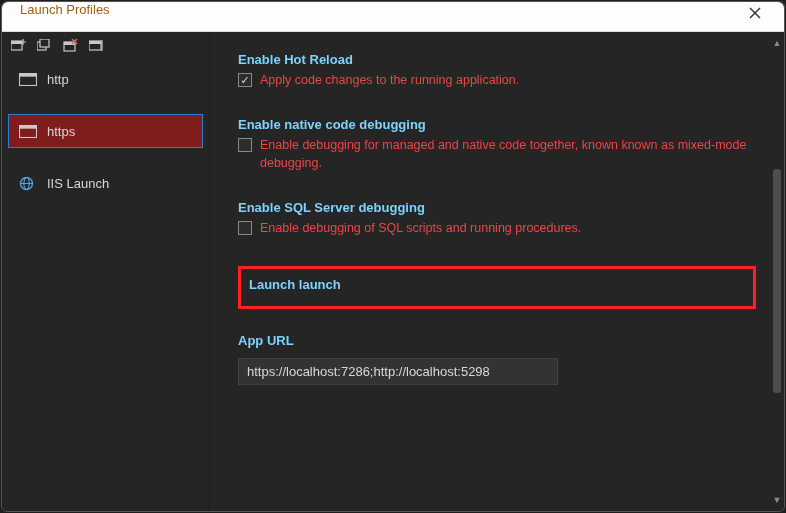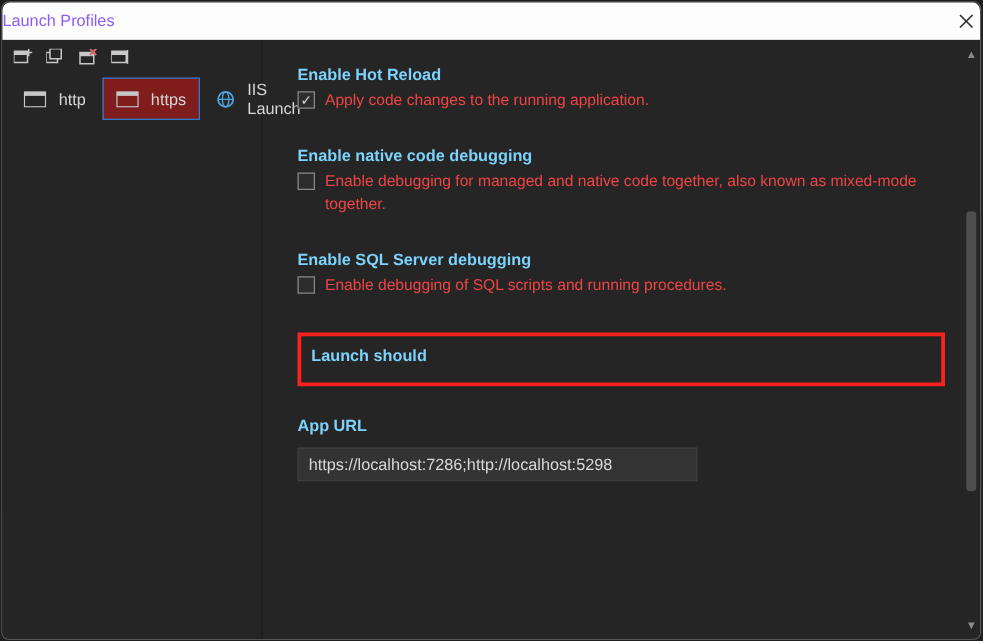--- a/index.html
+++ b/index.html
@@ -19,24 +19,24 @@
     border-radius: 6px;
     background: #1f1f1f;
     display: flex;
     flex-direction: column;
     margin: 1px;
     position: relative;
   }
   .titlebar {
     height: 30px;
     background: #fdfdfd;
-    color: #8b5cf6;
-    display: flex;
-    align-items: center;
-    padding: 0 0;
+    color: #a16207;
+    display: flex;
+    align-items: flex-start;
+    padding: 0 18px;
     border-radius: 6px 6px 0 0;
     font-size: 13px;
     justify-content: space-between;
     border-bottom: 1px solid #ddd;
   }
   .titlebar .title { font-weight: 400; }
   .close-btn {
     width: 22px; height: 22px; display:flex; align-items:center; justify-content:center;
     cursor: pointer; font-size: 14px; color:#333;
   }
@@ -57,21 +57,21 @@
   }
   .toolbar {
     height: 26px;
     display: flex;
     align-items: center;
     gap: 10px;
     padding: 0 8px;
     color: #b0b0b0;
   }
   .tool-icon { width:16px; height:16px; display:flex; align-items:center; justify-content:center; cursor:pointer; }
-  .profile-list { padding: 4px 6px; display:flex; flex-direction:row; gap:2px;justify-content:space-between; }
+  .profile-list { padding: 4px 6px; display:flex; flex-direction:column; gap:18px;justify-content:space-between; }
   .profile-item {
     height: 34px;
     display: flex; align-items:center;
     gap: 10px;
     padding: 0 10px;
     cursor: pointer;
     border:1px solid transparent;
     color:#d6d6d6;
   }
   .profile-item.selected {
@@ -212,34 +212,34 @@
         <div class="check-row">
           <div class="checkbox">✓</div>
           <div class="section-desc">Apply code changes to the running application.</div>
         </div>
       </div>
 
       <div class="section">
         <div class="section-title">Enable native code debugging</div>
         <div class="check-row">
           <div class="checkbox"></div>
-          <div class="section-desc">Enable debugging for managed and native code together, also known as mixed-mode together.</div>
+          <div class="section-desc">Enable debugging for managed and native code together, known known as mixed-mode debugging.</div>
         </div>
       </div>
 
       <div class="section">
         <div class="section-title">Enable SQL Server debugging</div>
         <div class="check-row">
           <div class="checkbox"></div>
           <div class="section-desc">Enable debugging of SQL scripts and running procedures.</div>
         </div>
       </div>
 
       <div class="highlight">
-        <div class="section-title">Launch should</div>
+        <div class="section-title">Launch launch</div>
       </div>
 
 
       <div class="section">
         <div class="section-title">App URL</div>
         <input class="text-input" value="https://localhost:7286;http://localhost:5298" style="">
       </div>
 
     </div>
 

